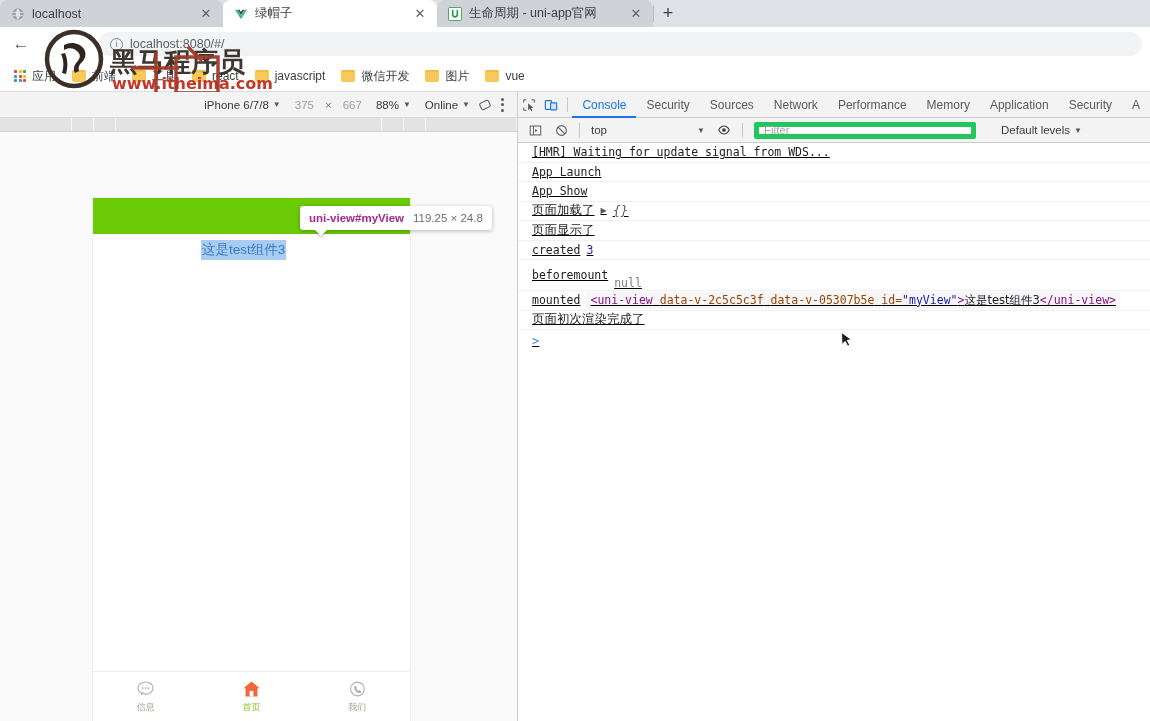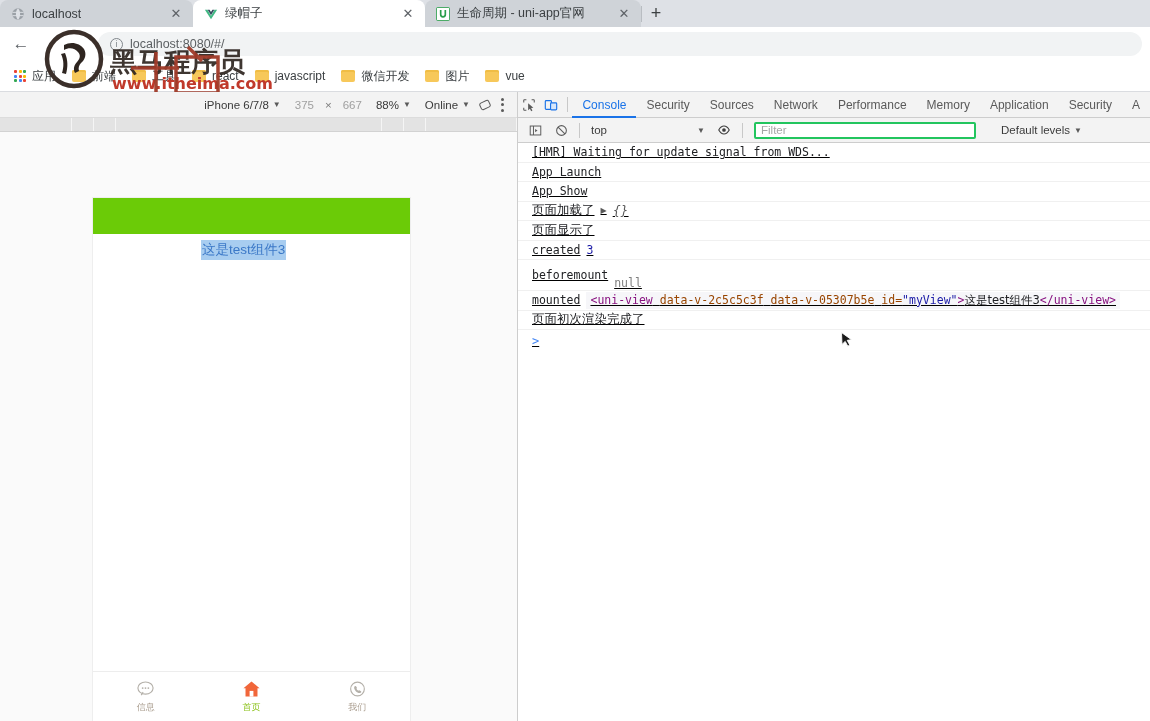--- a/index.html
+++ b/index.html
@@ -140,21 +140,21 @@
   .dt-tab { padding: 0 10px; height: 26px; line-height: 26px; white-space: nowrap; }
   .dt-tab.sel { color: #1a73e8; box-shadow: inset 0 -2px 0 #1a73e8; }
 
   .dt-filterbar {
     height: 25px; width: 100%; background: #f3f3f3; border-bottom: 1px solid #cdcdcd;
     display: flex; align-items: center; font-size: 11.5px; color: #3b3b3b; padding: 0 4px;
   }
   .ctx-select { display: flex; align-items: center; width: 126px; padding: 0 6px;
                 justify-content: space-between; }
   .filter-input {
-    width: 222px; height: 17px; background: #ffffff; border: 2px solid #22c55e;
+    width: 222px; height: 17px; background: #ffffff; border: 5px solid #22c55e;
     border-radius: 2px; display: flex; align-items: center; padding: 0 5px;
     font-size: 11.5px; color: #a6a6a6; margin-left: 6px;
   }
   .levels { margin-left: 25px; display: flex; align-items: center; gap: 4px; color: #3b3b3b; }
 
   .console {
     width: 100%; height: 578px; background: #ffffff; overflow: hidden;
     font-family: "DejaVu Sans Mono", monospace; font-size: 11.5px; text-decoration: underline;
   }
   .c-row {
@@ -177,31 +177,31 @@
 
   .cursor { position: absolute; left: 841px; top: 332px; width: 12px; height: 18px; z-index: 20; }
 </style>
 </head>
 <body>
 
 <div id="app">
 
   <div class="tabstrip">
 
-    <div class="tab inactive" style="width:193px">
+    <div class="tab inactive" style="width:223px">
       <svg class="favicon" viewBox="0 0 16 16">
         <circle cx="8" cy="8" r="6.6" fill="#9aa0a6"></circle>
         <path d="M8 1.4c-1.6 1.6-2.4 3.7-2.4 6.6S6.4 13 8 14.6c1.6-1.6 2.4-3.7 2.4-6.6S9.6 3 8 1.4z" fill="#dee1e6"></path>
         <path d="M1.7 6.1h12.6M1.7 9.9h12.6" stroke="#dee1e6" stroke-width="1.1" fill="none"></path>
       </svg>
       <span class="tab-title">localhost</span>
       <span class="tab-close">✕</span>
     </div>
 
-    <div class="tab active" style="width:232px">
+    <div class="tab active" style="width:214px">
       <svg class="favicon" viewBox="0 0 16 16">
         <path d="M1 3h3l4 7 4-7h3L8 14z" fill="#41b883"></path>
         <path d="M4.2 3h2.2L8 5.6 9.6 3h2.2L8 9.4z" fill="#35495e"></path>
       </svg>
       <span class="tab-title">绿帽子</span>
       <span class="tab-close">✕</span>
     </div>
 
     <div class="tab inactive" style="width:216px">
       <svg class="favicon" viewBox="0 0 16 16">
@@ -329,20 +329,24 @@
       <div class="seg" style="width:22px"></div>
         <div class="seg" style="width:22px"></div>
       <div class="seg" style="flex:1"></div>
     </div>
 
     <div class="viewport-area">
       <div class="phone">
         <div class="green-band"></div>
         <div class="view-text">这是test组件3</div>
 
+        <div class="badge">
+          <span class="b-name">uni-view#myView</span>
+          <span class="b-size">119.25 × 24.8</span>
+        </div>
 
         <div class="tabbar">
           <div class="tb">
             <svg width="19" height="18" viewBox="0 0 20 18">
               <ellipse cx="10" cy="8" rx="8" ry="6.4" fill="none" stroke="#b4b0a9" stroke-width="1.2"></ellipse>
               <path d="M5.5 15.5l2-3.2" stroke="#b4b0a9" stroke-width="1.2" fill="none"></path>
               <circle cx="7" cy="8" r="0.95" fill="#b4b0a9"></circle>
                 <circle cx="10" cy="8" r="0.95" fill="#b4b0a9"></circle>
               <circle cx="13" cy="8" r="0.95" fill="#b4b0a9"></circle>
             </svg>

